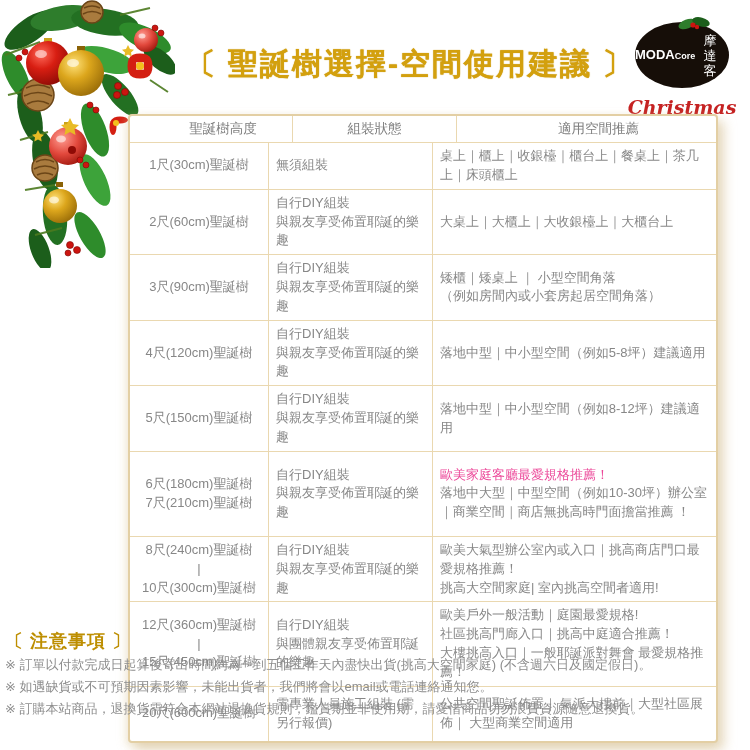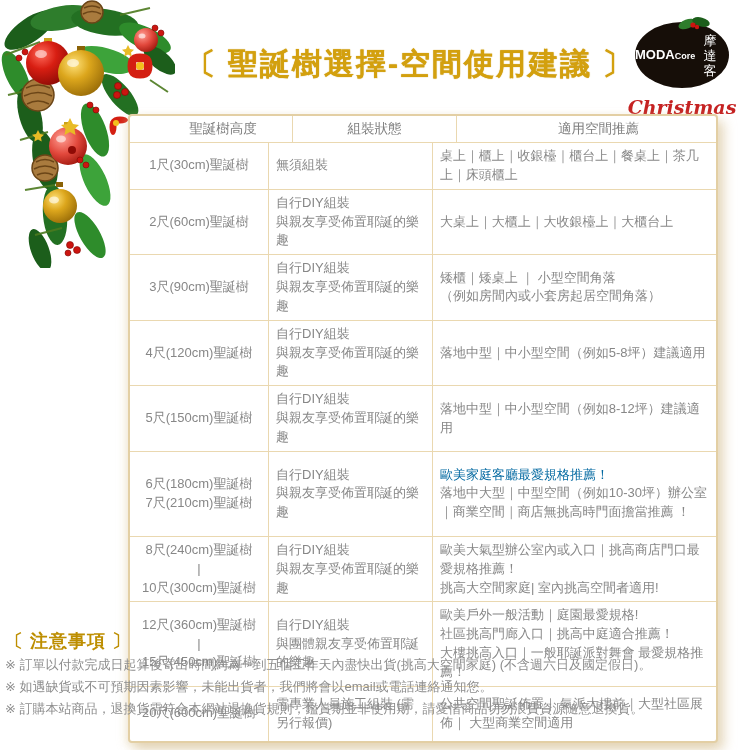--- a/index.html
+++ b/index.html
@@ -28,21 +28,21 @@
          box-shadow:6px 7px 12px rgba(214,192,146,.6), -3px 3px 8px rgba(224,206,164,.35); }
   .trow { display:grid; grid-template-columns:138px 164px 284px; }
   .trow + .trow .tcell { border-top:1px solid #ead8b0; }
   .tcell { padding:4px 7px; font-size:13px; line-height:1.45; color:#878787;
            display:flex; flex-direction:column; justify-content:center;
            white-space:pre-line; }
   .tcell + .tcell { border-left:1px solid #ead8b0; }
   .c-height { align-items:center; text-align:center; }
   .thead .tcell { justify-content:center; align-items:center; text-align:center;
                   font-size:13.5px; color:#7e7e7e; padding:3px 4px; }
-  .hl { color:#0369a1; }
+  .hl { color:#ec4899; }
   .r-head  { min-height:26px;padding-left:24px; }
   .r1 { min-height:42px; } .r2 { min-height:38px; } .r3 { min-height:41px; }
   .r4 { min-height:40px; } .r5 { min-height:39px; } .r6 { min-height:85px; }
   .r7 { min-height:64px; } .r8 { min-height:80px; } .r9 { min-height:55px; }
 
   
   .notes { position:absolute; left:5px; top:629px; width:744px; }
   .notes-heading { font-size:18px; font-weight:bold; letter-spacing:1px; color:#bd8e00; }
   .notes-item { font-size:13px; color:#8d8d8d; line-height:21px; margin-top:1px; }
   .notes-item:first-of-type { margin-top:5px; }

